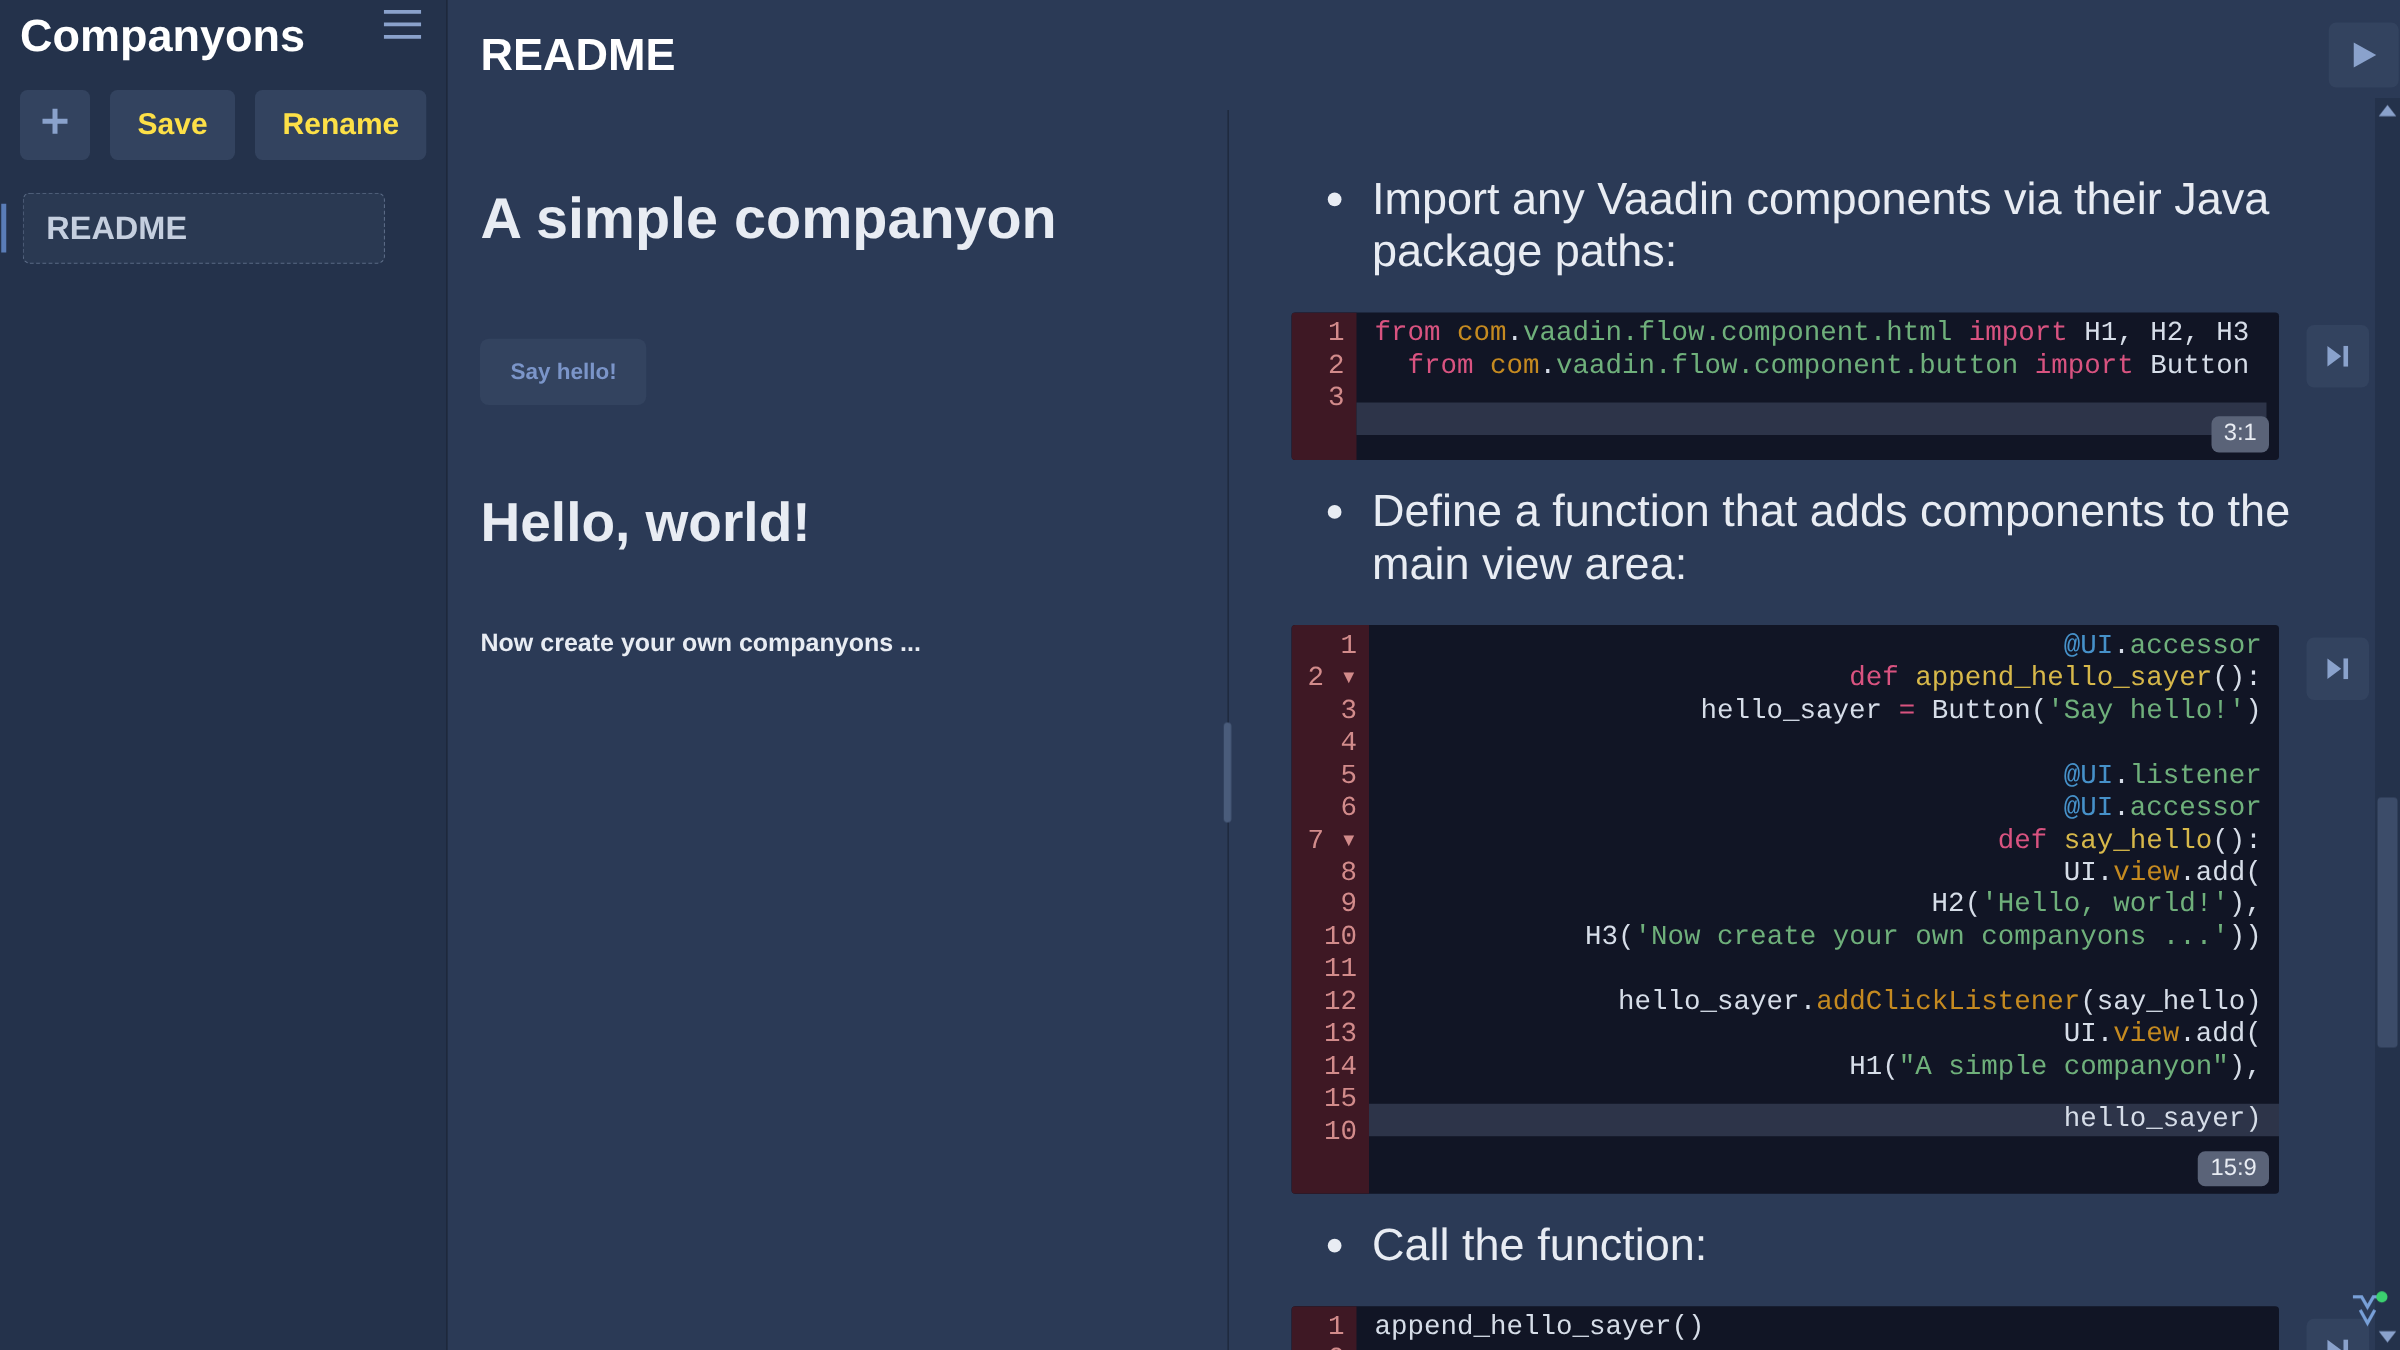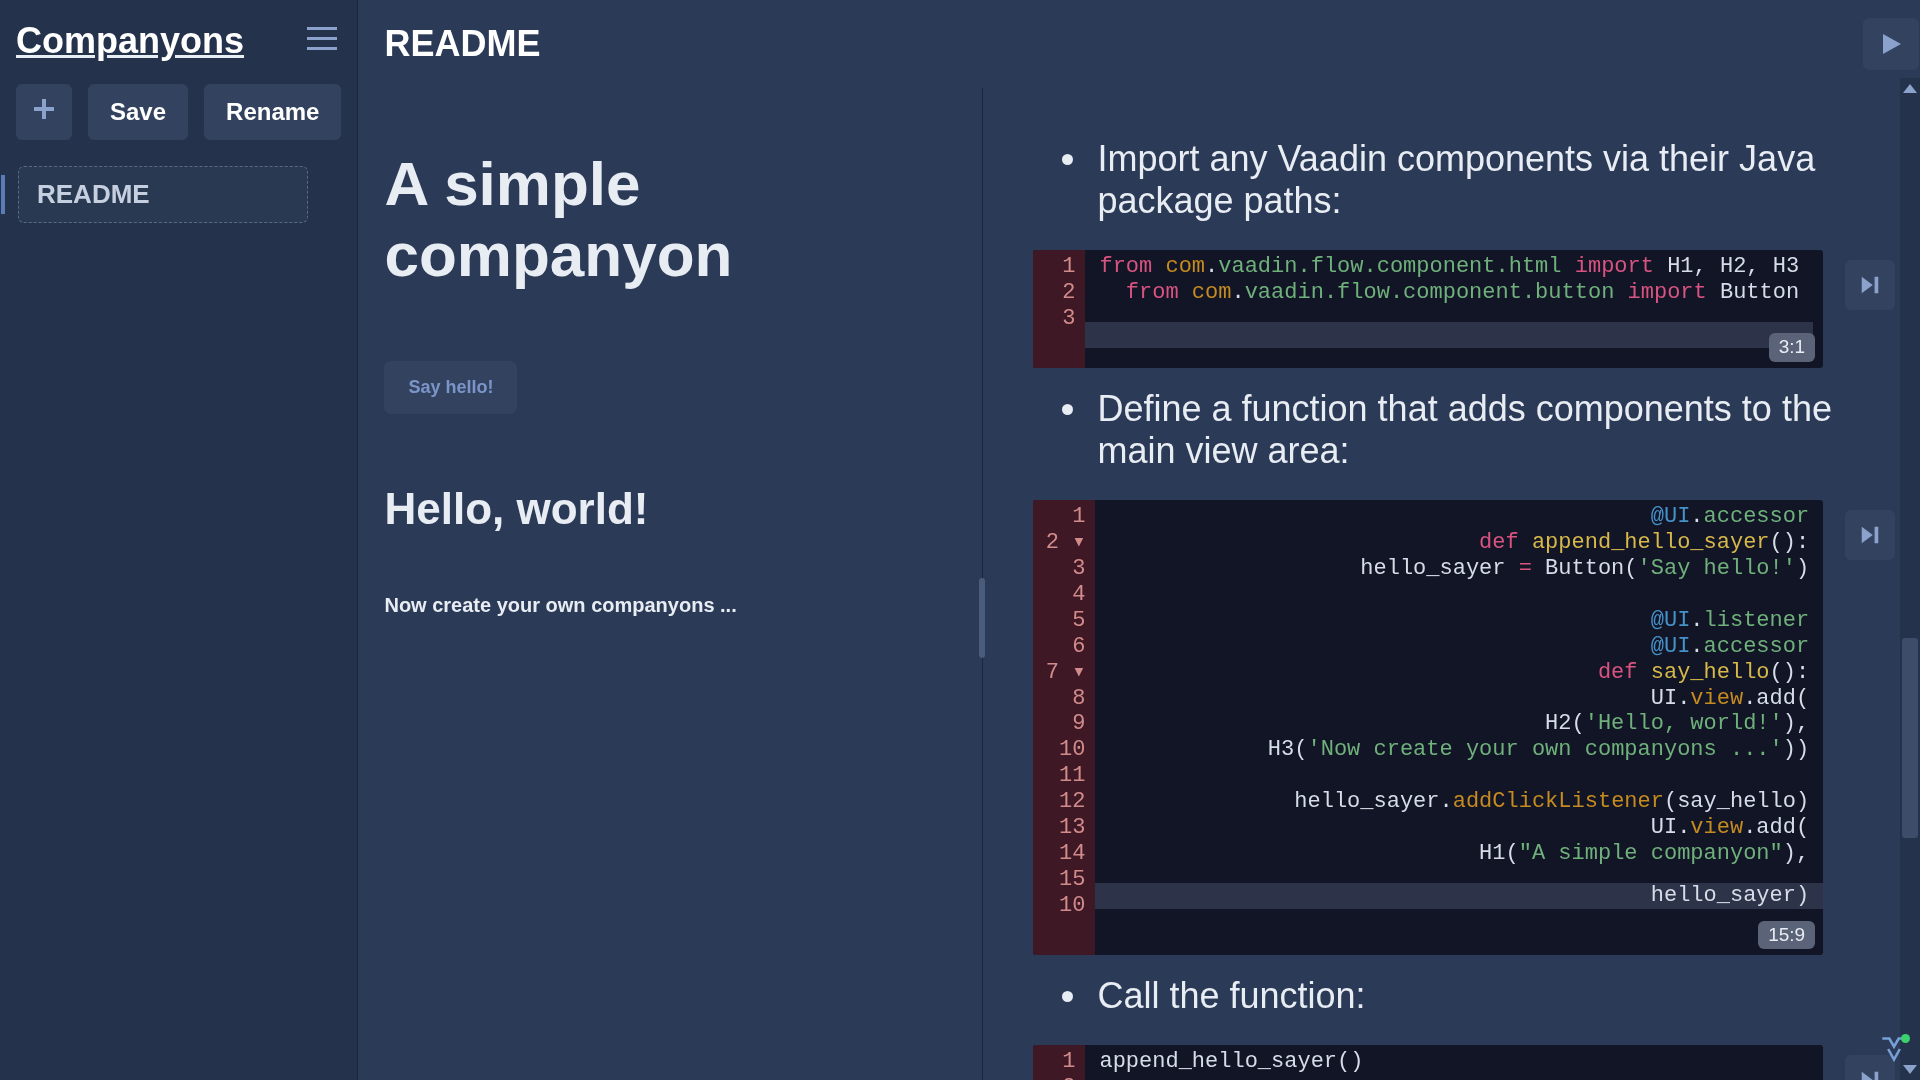--- a/index.html
+++ b/index.html
@@ -14,42 +14,40 @@
 }
 .sidebar {
   width: 384px;
   background: #24324b;
   border-right: 1px solid #1c2638;
   display: flex;
   flex-direction: column;
 }
 .sidebar-header {
   display: flex;
-  align-items: center;
   justify-content: space-between;
-  padding: 20px 20px 12px 16px;
-  text-decoration: underline;
+  padding: 8px 20px 12px 16px;
 }
 .brand {
   font-size: 36px;
   font-weight: 700;
   color: #ffffff;
 }
 .hamburger {
   color: #8aa2cc;
   cursor: pointer;
 }
 .toolbar {
   display: flex;
   gap: 16px;
   padding: 10px 16px 16px;
 }
 .btn {
   background: #33435f;
-  color: #ffffff;
+  color: #fde047;
   border: none;
   border-radius: 6px;
   padding: 14px 22px;
   font-size: 24px;
   font-weight: 600;
   cursor: pointer;
 }
 .btn.icon-btn {
   padding: 12px 16px;
 }
@@ -112,21 +110,21 @@
   display: flex;
   overflow: hidden;
 }
 .preview {
   width: 625px;
   padding: 60px 26px 26px 26px;
   border-right: 1px solid #1c2638;
   position: relative;
 }
 .preview h1 {
-  font-size: 62px;
+  font-size: 46px;
   font-weight: 700;
   color: #e8ecf3;
   line-height: 1.15;
   margin-bottom: 70px;
 }
 .say-hello-btn {
   background: #33435f;
   color: #7b95c9;
   border: none;
   border-radius: 7px;

